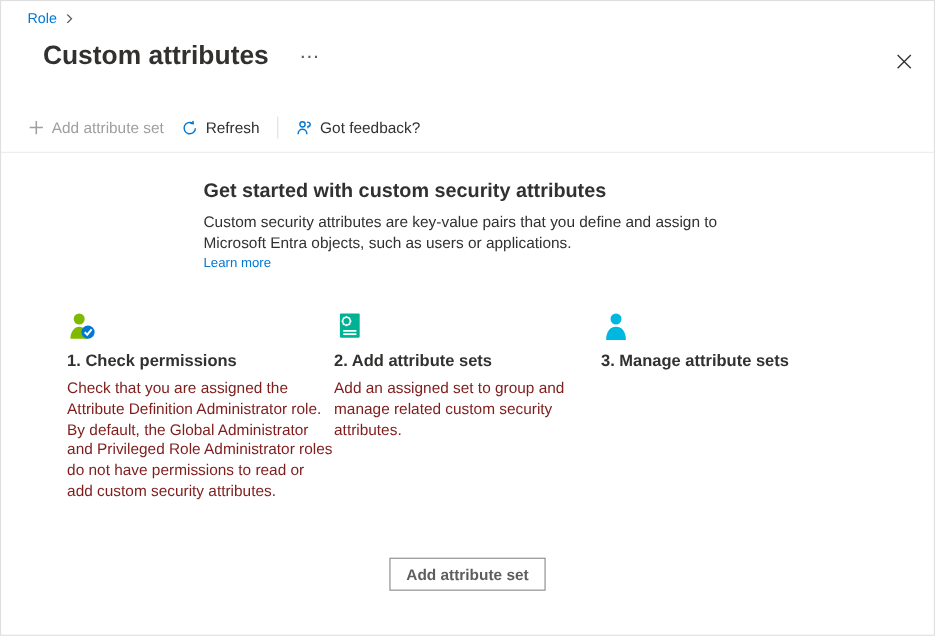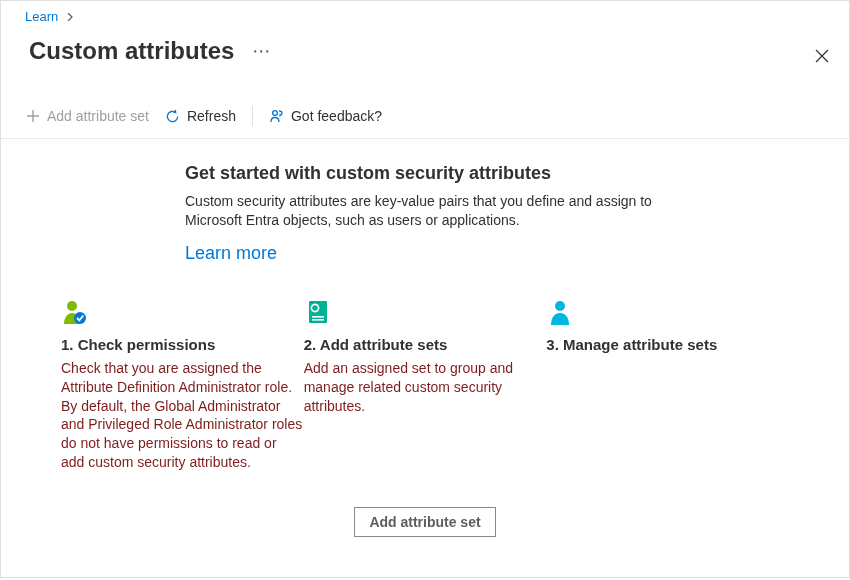--- a/index.html
+++ b/index.html
@@ -35,21 +35,21 @@
   .title-row {
     display: flex;
     align-items: center;
     padding: 0 24px;
     margin-top: 2px;
     height: 50px;
   }
   .title-row h1 {
     font-size: 24px;
     font-weight: 600;
-    margin: 4px;
+    margin: 14px;
   }
   .title-actions {
     color: #605e5c;
     font-size: 18px;
     margin-left: 14px;
     letter-spacing: 2px;
     line-height: 1;
   }
   .close-btn {
     position: absolute;
@@ -105,24 +105,24 @@
     margin: 0 0 8px 0;
   }
   .hero p {
     font-size: 14px;
     color: #323130;
     margin: 0;
     line-height: 1.35;
   }
   .learn-more {
     color: #0078d4;
-    font-size: 18px;
+    font-size: 12px;
     text-decoration: none;
     display: inline-block;
-    margin-top: 13px;
+    margin-top: 1px;
   }
   .steps {
     display: flex;
     margin-top: 34px;
     padding: 0 0 0 0;
   }
   .step {
     flex: 1;
   }
   .step-icon {
@@ -158,21 +158,21 @@
     cursor: pointer;
     font-family: inherit;
   }
 </style>
 </head>
 <body>
 
 <div class="page">
 
   <div class="breadcrumb">
-    <a href="#">Learn</a>
+    <a href="#">Role</a>
     <span class="sep">
       <svg width="8" height="8" viewBox="0 0 8 8">
           <path d="M2 0 L6 4 L2 8" fill="none" stroke="#605e5c" stroke-width="1.2"></path>
         </svg>
     </span>
   </div>
 
   <div class="title-row">
     <h1>Custom attributes</h1>
     <span class="title-actions">⋯</span>

